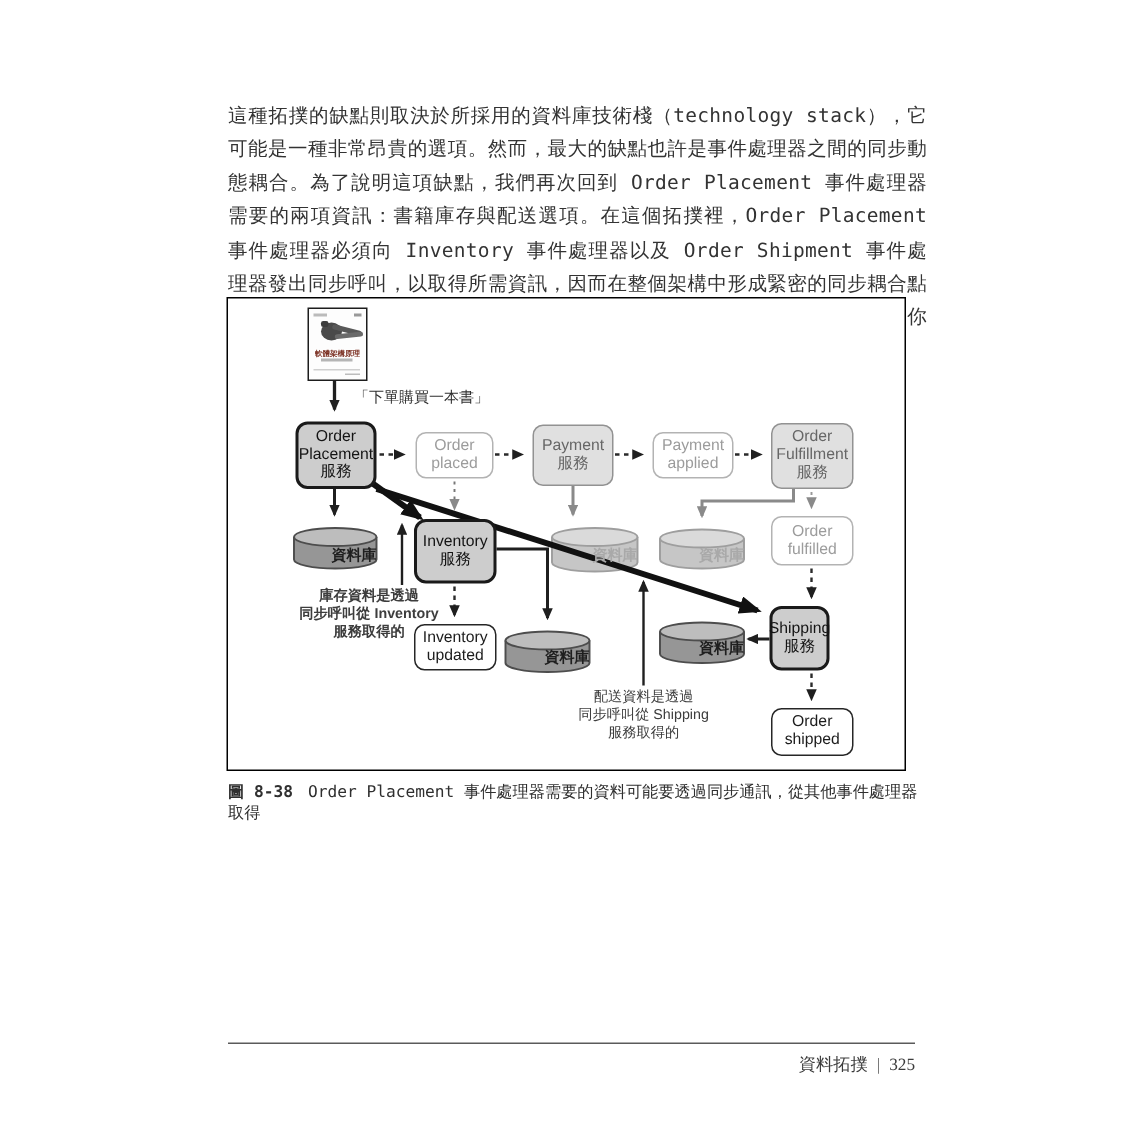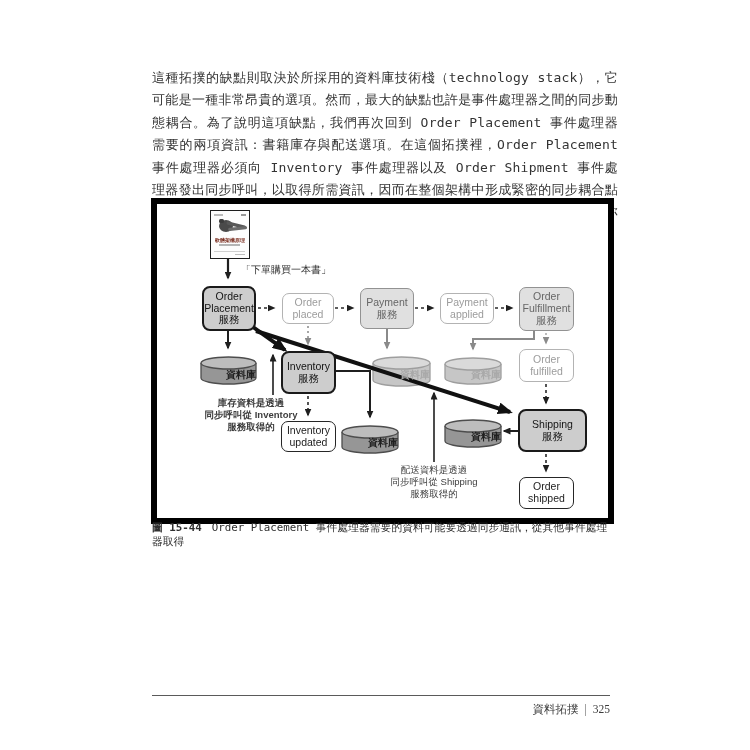--- a/index.html
+++ b/index.html
@@ -2,21 +2,21 @@
 <html><head>
 <meta charset="utf-8">
 <style>
   html,body{margin:0;padding:0;background:#fff;}
   .page{position:relative;width:750px;height:750px;background:#ffffff;overflow:hidden;}
   .para{position:absolute;left:152px;width:466px;font-family:"DejaVu Sans Mono","Liberation Serif","DejaVu Serif",serif;
         font-size:13px;line-height:22.4px;color:#333;text-align:justify;letter-spacing:0.2px;}
   .para-top{top:54px;}
   .para-bottom{top:557px;}
 
-  .figure{position:absolute;left:151px;top:198px;width:451px;height:314px;border:6px solid #000000;background:#fff;}
+  .figure{position:absolute;left:151px;top:198px;width:451px;height:314px;border:1px solid #000000;background:#fff;}
   .fig-svg{position:absolute;left:0;top:0;width:451px;height:314px;}
 
   .node{position:absolute;display:flex;align-items:center;justify-content:center;text-align:center;
         white-space:pre-line;box-sizing:border-box;font-family:Liberation Sans, sans-serif;
         font-size:10.5px;line-height:1.12;border-radius:7px;}
   .svc-bold{background:#cdcdcd;border:2.5px solid #1a1a1a;border-radius:8px;color:#141414;font-weight:500;}
   .svc-gray{background:#e0e0e0;border:1.5px solid #929292;color:#666;}
   .evt-light{background:#fff;border:1.3px solid #b3b3b3;color:#9c9c9c;}
   .evt-dark{background:#fff;border:1.5px solid #262626;color:#1c1c1c;}
   .db-label{position:absolute;text-align:right;font-family:"Liberation Sans","DejaVu Sans",sans-serif;
@@ -141,41 +141,41 @@
 applied</div>
     <div class="node svc-gray" style="left:362px;top:83px;width:55px;height:44px;">Order
 Fulfillment
 服務</div>
     <div class="node svc-bold" style="left:124px;top:147px;width:55px;height:43px;">Inventory
 服務</div>
     <div class="node evt-light" style="left:362px;top:145px;width:55px;height:33px;">Order
 fulfilled</div>
     <div class="node evt-dark" style="left:124px;top:217px;width:55px;height:31px;">Inventory
 updated</div>
-    <div class="node svc-bold" style="left:361px;top:205px;width:69px;height:43px;">Shipping
+    <div class="node svc-bold" style="left:361px;top:205px;width:40px;height:43px;">Shipping
 服務</div>
     <div class="node evt-dark" style="left:362px;top:273px;width:55px;height:32px;">Order
 shipped</div>
 
     <div class="db-label db-dark-t" style="left:44px;top:164px;width:55px;">資料庫</div>
     <div class="db-label db-light-t" style="left:216px;top:164px;width:57px;">資料庫</div>
     <div class="db-label db-light-t" style="left:288px;top:164px;width:56px;">資料庫</div>
     <div class="db-label db-dark-t" style="left:185px;top:232px;width:56px;">資料庫</div>
     <div class="db-label db-dark-t" style="left:288px;top:226px;width:56px;">資料庫</div>
 
     <div class="note" style="left:38px;top:193px;width:112px;font-weight:bold;">庫存資料是透過
 同步呼叫從 Inventory
 服務取得的</div>
     <div class="note" style="left:221px;top:260px;width:112px;">配送資料是透過
 同步呼叫從 Shipping
 服務取得的</div>
   </div>
 
   <div class="caption">
-    <span class="cap-label">圖 15-44</span><span>Order Placement 事件處理器需要的資料可能要透過同步通訊，從其他事件處理器取得</span>
+    <span class="cap-label">圖 8-38</span><span>Order Placement 事件處理器需要的資料可能要透過同步通訊，從其他事件處理器取得</span>
   </div>
 
 
   <div class="footer-rule"></div>
   <div class="footer-text">
     <span>資料拓撲</span><span class="sep">|</span><span>325</span>
   </div>
 
 </div>
 

